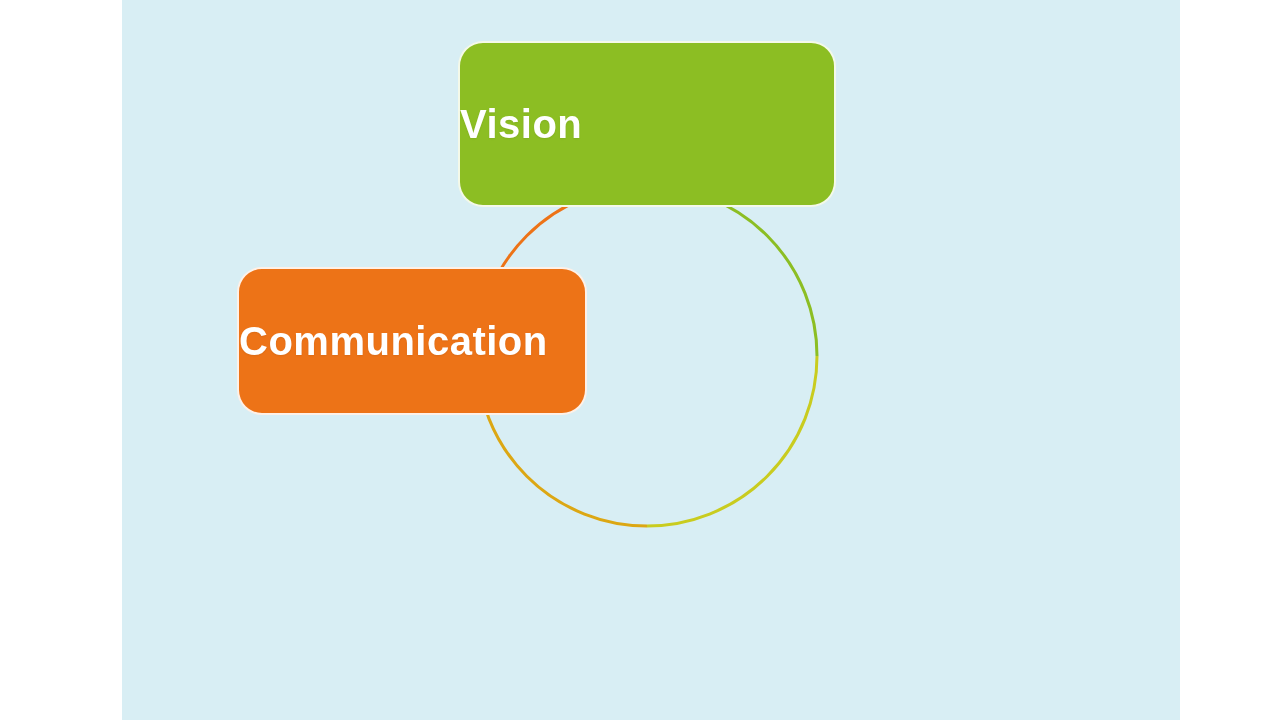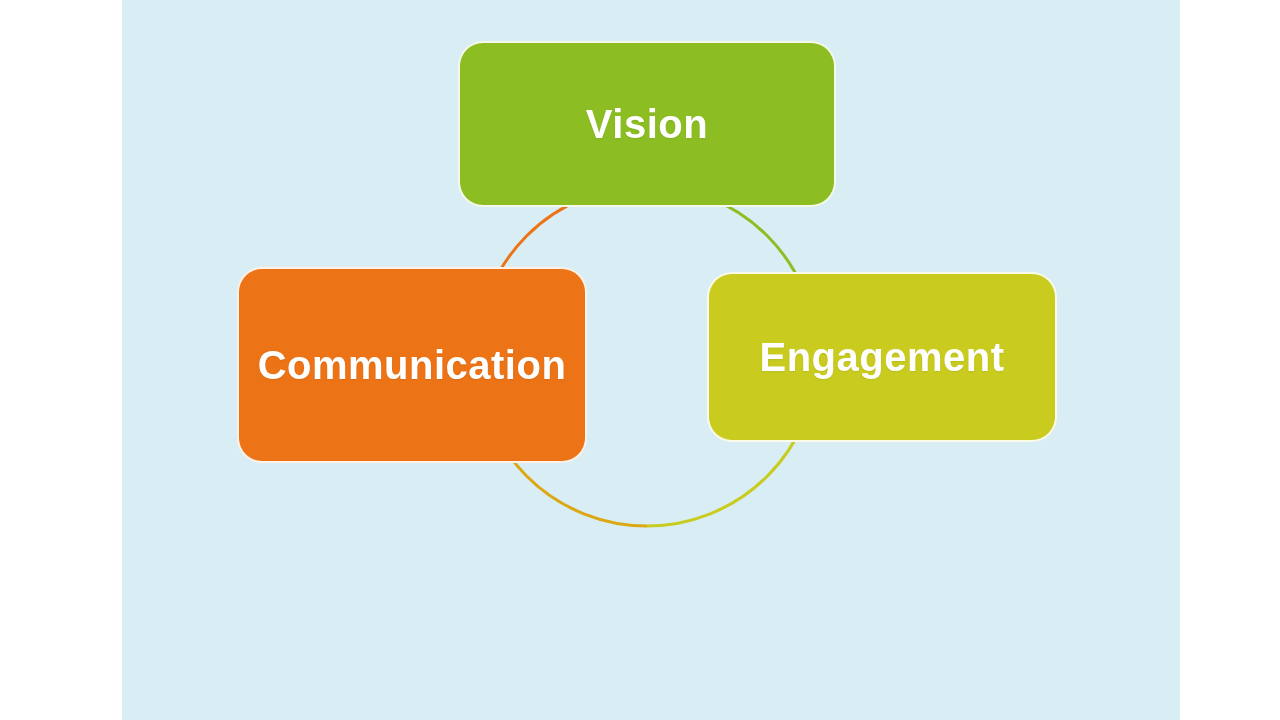--- a/index.html
+++ b/index.html
@@ -34,56 +34,53 @@
     stroke-width: 3;
     stroke-linecap: butt;
   }
 
   .node {
     position: absolute;
     border-radius: 25px;
     border: 2px solid rgba(255,255,255,0.9);
     display: flex;
     align-items: center;
-    justify-content: center;
+    justify-content: flex-start;
   }
   .node-label {
     color: #ffffff;
     font-size: 40px;
     font-weight: 700;
     letter-spacing: 0.5px;
     text-shadow: 0 1px 2px rgba(0,0,0,0.08);
     white-space: nowrap;
   }
 
   .node-vision        { left: 458px; top: 41px;  width: 378px; height: 166px; }
   .node-engagement    { left: 707px; top: 272px; width: 350px; height: 170px; }
   .node-language      { left: 468px; top: 510px; width: 356px; height: 160px; }
-  .node-communication { left: 237px; top: 267px; width: 350px; height: 196px; }
+  .node-communication { left: 237px; top: 267px; width: 350px; height: 148px; }
 </style>
 </head>
 <body>
 
 <div class="page" style="background: rgb(255, 255, 255);">
 
   <div class="slide" style="background: rgb(216, 238, 244);"></div>
 
   <svg class="arcs" viewBox="0 0 1280 720" xmlns="http://www.w3.org/2000/svg">
     <path d="M 647 186 A 170 170 0 0 1 817 356" stroke="#8CBE23"></path>
     <path d="M 817 356 A 170 170 0 0 1 647 526" stroke="#C9CC1F"></path>
     <path d="M 647 526 A 170 170 0 0 1 477 356" stroke="#DCA713"></path>
     <path d="M 477 356 A 170 170 0 0 1 647 186" stroke="#ED7317"></path>
   </svg>
 
   <div class="node node-vision" style="background: rgb(140, 190, 35);">
     <span class="node-label">Vision</span>
   </div>
 
-  <div class="node node-engagement" style="background: rgb(201, 204, 31);">
-    <span class="node-label">Engagement</span>
-  </div>
 
 
   <div class="node node-communication" style="background: rgb(237, 115, 23);">
     <span class="node-label">Communication</span>
   </div>
 
 </div>
 
 </body></html>

